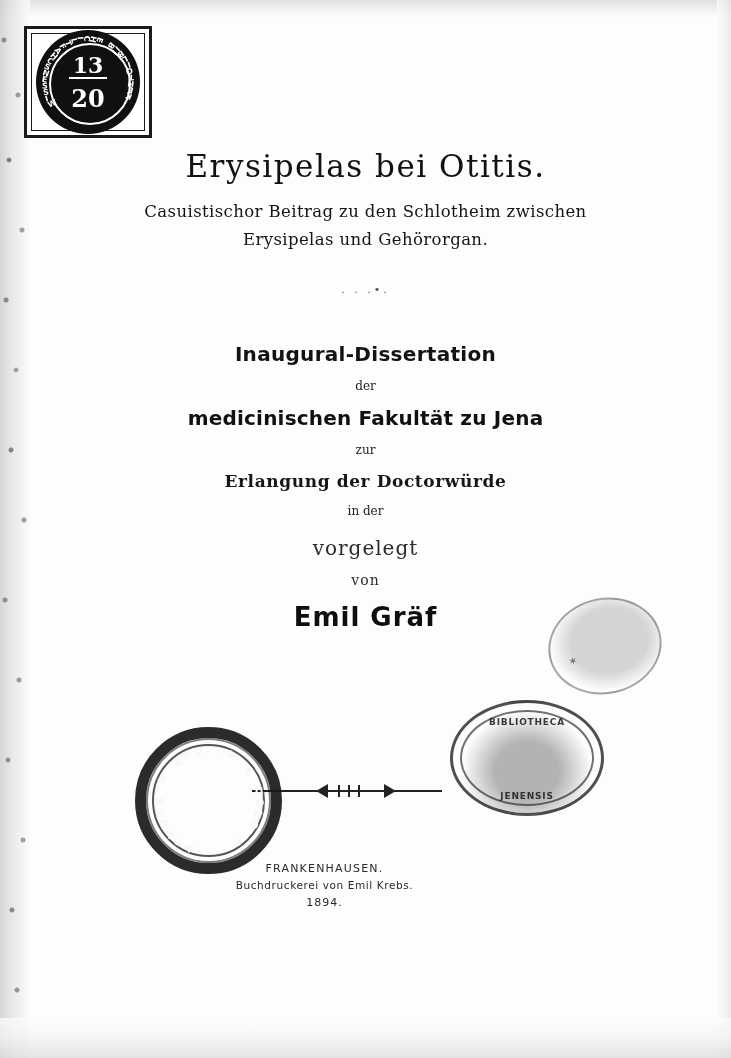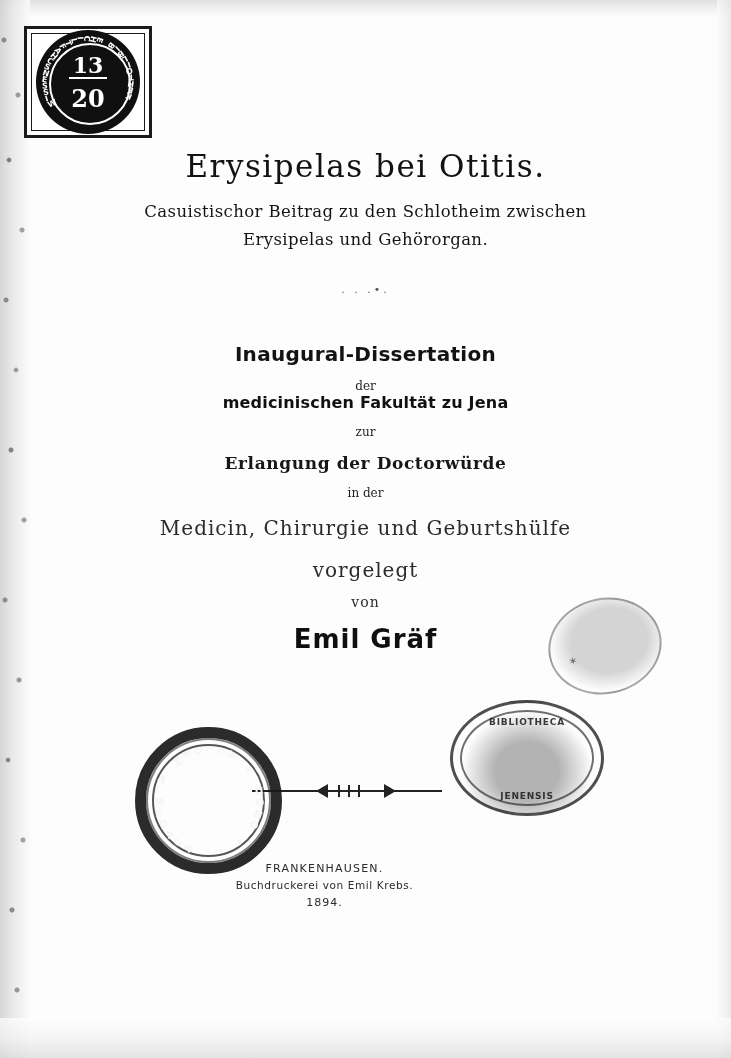--- a/index.html
+++ b/index.html
@@ -193,22 +193,23 @@
     letter-spacing: .3px;
     color: #131313;
   }
   .small-word {
     margin-top: 13px;
     font-family: "DejaVu Serif", serif;
     font-size: 12px;
     color: #1d1d1d;
   }
   .faculty {
-    font-family: "DejaVu Sans", sans-serif;
-    font-size: 16px;
+    margin-top: 13px;
+    font-family: "DejaVu Sans", sans-serif;
+    font-size: 20px;
     font-weight: bold;
     letter-spacing: .2px;
     color: #111;
   }
   .purpose {
     margin-top: 14px;
     font-family: "DejaVu Serif", serif;
     font-size: 17px;
     font-weight: bold;
     letter-spacing: .6px;
@@ -450,21 +451,20 @@
     <div class="subtitle-1">Casuistischor Beitrag zu den Schlotheim zwischen</div>
     <div class="subtitle-2">Erysipelas und Gehörorgan.</div>
     <div class="rule-ornament">. .  .•.</div>
 
     <div class="diss-type">Inaugural-Dissertation</div>
     <div class="small-word">der</div>
     <div class="faculty">medicinischen Fakultät zu Jena</div>
     <div class="small-word">zur</div>
     <div class="purpose">Erlangung der Doctorwürde</div>
     <div class="small-word">in der</div>
-    <div class="fields">Medicin, Chirurgie und Geburtshülfe</div>
     <div class="presented">vorgelegt</div>
     <div class="by-word">von</div>
     <div class="author">Emil Gräf</div>
   </div>
 
   <div id="arrow-ornament">
     <div class="bar"></div>
     <div class="head left"></div>
     <div class="head right"></div>
     <div class="tick" style="left:86px"></div>

